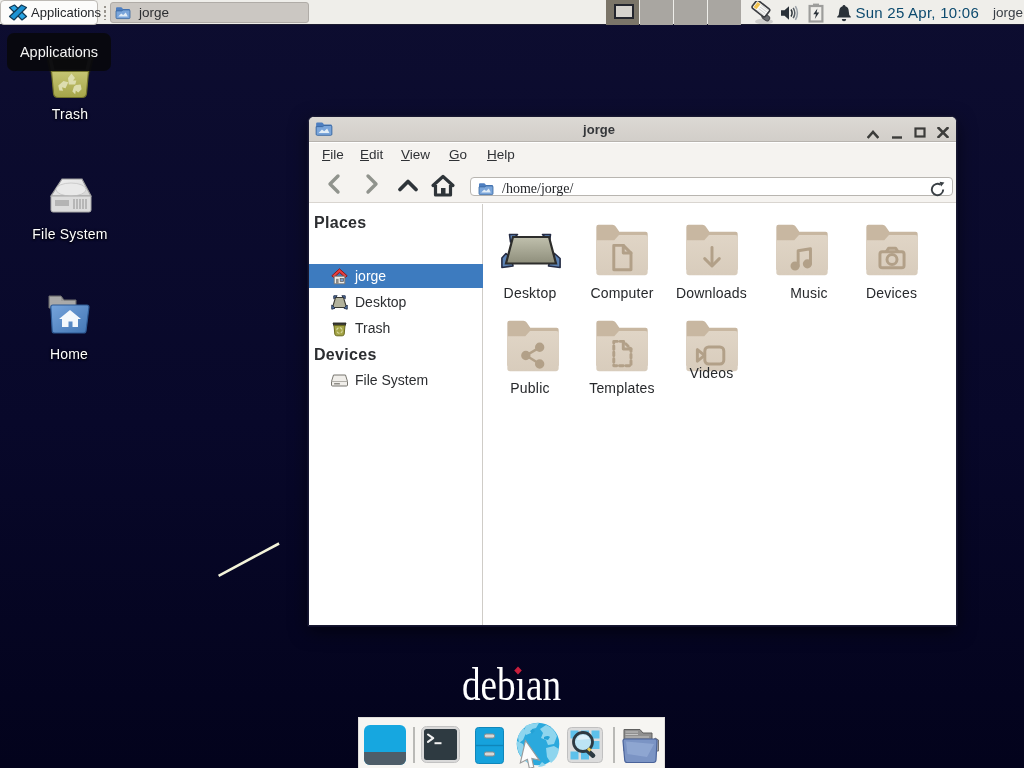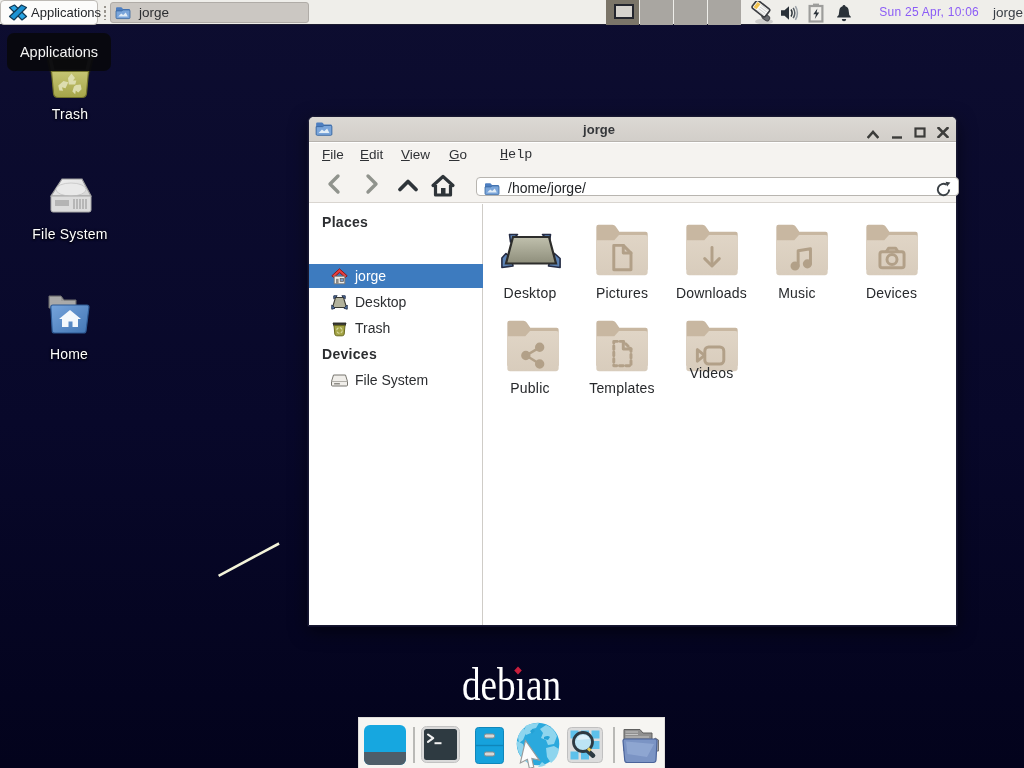--- a/index.html
+++ b/index.html
@@ -20,21 +20,21 @@
   #taskbtn { position:absolute; left:110px; top:2px; width:199px; height:21px;
              background:#cbc7c2; border:1px solid #b0aca7; border-radius:3px;
              display:flex; align-items:center; }
   #taskbtn span { font-size:13.5px; color:#2b2d30; margin-left:9px; }
   #pager { position:absolute; left:606px; top:0; height:25px; display:flex; }
   .ws { width:33px; height:25px; background:#a9a6a1; margin-right:1px; }
   .ws.active { background:#7b7569; position:relative; }
   .ws.active div { position:absolute; left:7.5px; top:4px; width:20px; height:14.5px;
                    background:#d6d3ce; border:2px solid #23252e; }
   #clock { position:absolute; right:45px; top:0; height:25px; line-height:25px;
-           font-size:12px; color:#8b5cf6; letter-spacing:0.25px; }
+           font-size:15px; color:#0c4a6e; letter-spacing:0.25px; }
   #puser { position:absolute; right:1px; top:0; height:25px; line-height:25px;
            font-size:13.5px; color:#383e45; }
 
   
   #tooltip { position:absolute; left:7px; top:33px; width:104px; height:38px;
              background:rgba(8,8,10,0.86); border-radius:7px; z-index:50;
              color:#f4f4f4; font-size:14.5px; text-align:center; line-height:38px; }
 
   
   .dlabel { position:absolute; color:#fff; font-size:14px; text-align:center; letter-spacing:0.2px;
@@ -48,27 +48,27 @@
               background:linear-gradient(#dcd9d4,#d2cec9);
               border-radius:5px 5px 0 0; border-bottom:1px solid #b7b3ae; }
   #title { position:absolute; left:250px; width:80px; top:0; height:25px;
            line-height:25px; text-align:center; font-size:13px; font-weight:bold; color:#35373a; }
   #menubar { position:absolute; left:0; top:26px; right:0; height:24px; background:#f5f3f0;
              font-size:13.5px; color:#2f3135; }
   #menubar span { position:absolute; top:4px; }
   #toolbar { position:absolute; left:0; top:50px; right:0; height:36px; background:#f5f3f0;
              border-bottom:1px solid #d9d5d0; }
   #menusep { position:absolute; left:0; top:49.5px; right:0; height:1px; background:#dcd8d3; }
-  #pathfield { position:absolute; left:167px; top:10px; width:483px; height:19px;
-               background:#fff; border:1px solid #b8b5b0; border-radius:4px; }
+  #pathfield { position:absolute; left:161px; top:10px; width:483px; height:19px;
+               background:#fff; border:1px solid #b8b5b0; border-radius:4px;font-family:Liberation Serif, serif; }
   #pathfield .ptext { position:absolute; left:31px; top:0; height:21px; line-height:21px;
                       font-size:14px; color:#232528; }
   #sidebar { position:absolute; left:0; top:87px; width:174px; bottom:0; background:#fff;
              border-right:1px solid #cfccc7; }
-  .shead { position:absolute; left:13px; font-size:14px; font-weight:bold; color:#2c2e31; letter-spacing:0.3px;text-align:center; }
+  .shead { position:absolute; left:5px; font-size:16px; font-weight:bold; color:#2c2e31; letter-spacing:0.3px;text-align:center; }
   .srow { position:absolute; left:0; width:174px; height:24px; }
   .srow .sic { position:absolute; left:22px; top:4px; }
   .srow .stx { position:absolute; left:46px; top:0; height:24px; line-height:24px;
                font-size:14px; color:#2c2e31; }
   .srow.sel { background:#3d7bbf; }
   .srow.sel .stx { color:#fff; }
   #filepane { position:absolute; left:174px; top:87px; right:0; bottom:30px; background:#fff; }
   #statusbar { position:absolute; left:174px; bottom:0; right:0; height:30px;
                background:#f3f1ee; border-top:1px solid #d3d0cb; font-size:14px;
                color:#3a3c3f; line-height:29px; padding-left:15px; letter-spacing:0.2px; }
@@ -251,21 +251,21 @@
             <line x1="1.5" y1="1" x2="10.5" y2="10"></line>
             <line x1="10.5" y1="1" x2="1.5" y2="10"></line>
           </g>
         </svg></div>
   </div>
   <div id="menubar">
     <span style="left:13px;"><u>F</u>ile</span>
     <span style="left:51px;"><u>E</u>dit</span>
     <span style="left:92px;"><u>V</u>iew</span>
     <span style="left:140px;"><u>G</u>o</span>
-    <span style="left:191px;font-family:Liberation Mono, monospace;"><u>H</u>elp</span>
+    <span style="left:178px;"><u>H</u>elp</span>
   </div>
   <div id="menusep"></div>
   <div id="toolbar">
     <div class="abs" id="tb-back" style="left:16px; top:6px;"><svg width="18" height="22" viewBox="0 0 18 22">
           <path d="M13 3 L5 11 L13 19" fill="none" stroke="#90938d" stroke-width="3.4" stroke-linecap="round" stroke-linejoin="round"></path>
         </svg></div>
     <div class="abs" id="tb-fwd" style="left:54px; top:6px;"><svg width="18" height="22" viewBox="0 0 18 22">
           <path d="M5 3 L13 11 L5 19" fill="none" stroke="#90938d" stroke-width="3.4" stroke-linecap="round" stroke-linejoin="round"></path>
         </svg></div>
     <div class="abs" id="tb-up" style="left:88px; top:10px;"><svg width="22" height="16" viewBox="0 0 22 16">
@@ -442,23 +442,23 @@
             </linearGradient>
           </defs>
           <path d="M2 40 V3.4 Q2 1.6 3.8 1.6 H15.8 Q17.6 1.6 18.6 3 L21.7 7.4 H44.2 Q46 7.4 46 9.2 V40 Z" fill="#c8b7a1"></path>
           <path d="M2 42.6 V14.8 H17.4 L21.4 10.3 H44 Q46 10.3 46 12.3 V42.3 Q46 44.7 43.6 44.7 H4.4 Q2 44.7 2 42.6 Z" fill="url(#fg)"></path>
           <g fill="none" stroke="#b2a088" stroke-width="2.3" stroke-linejoin="round" stroke-linecap="round" transform="translate(24,29.2) scale(1.1) translate(-24,-25.5)">
             <rect x="18.4" y="20.8" width="14.8" height="13.2" rx="3"></rect>
             <path d="M12.6 22.8 V31.8 L18.2 27.3 Z"></path>
           </g>
         </svg></div>
     <div class="flabel" style="left:-8px; top:80.5px;">Desktop</div>
-    <div class="flabel" style="left:84px; top:80.5px;">Pictures</div>
+    <div class="flabel" style="left:84px; top:80.5px;">Computer</div>
     <div class="flabel" style="left:173.5px; top:80.5px;">Downloads</div>
-    <div class="flabel" style="left:259px; top:80.5px;">Music</div>
+    <div class="flabel" style="left:271px; top:80.5px;">Music</div>
     <div class="flabel" style="left:353.5px; top:80.5px;">Devices</div>
     <div class="flabel" style="left:-8px; top:175.5px;">Public</div>
     <div class="flabel" style="left:84px; top:175.5px;">Templates</div>
     <div class="flabel" style="left:173.5px; top:161px;">Videos</div>
   </div>
 </div>
 
 <div id="panel">
   <div id="appbtn">
       <div class="abs" id="xfce-logo" style="left:6px; top:1px;"><svg width="22" height="22" viewBox="0 0 22 22">

